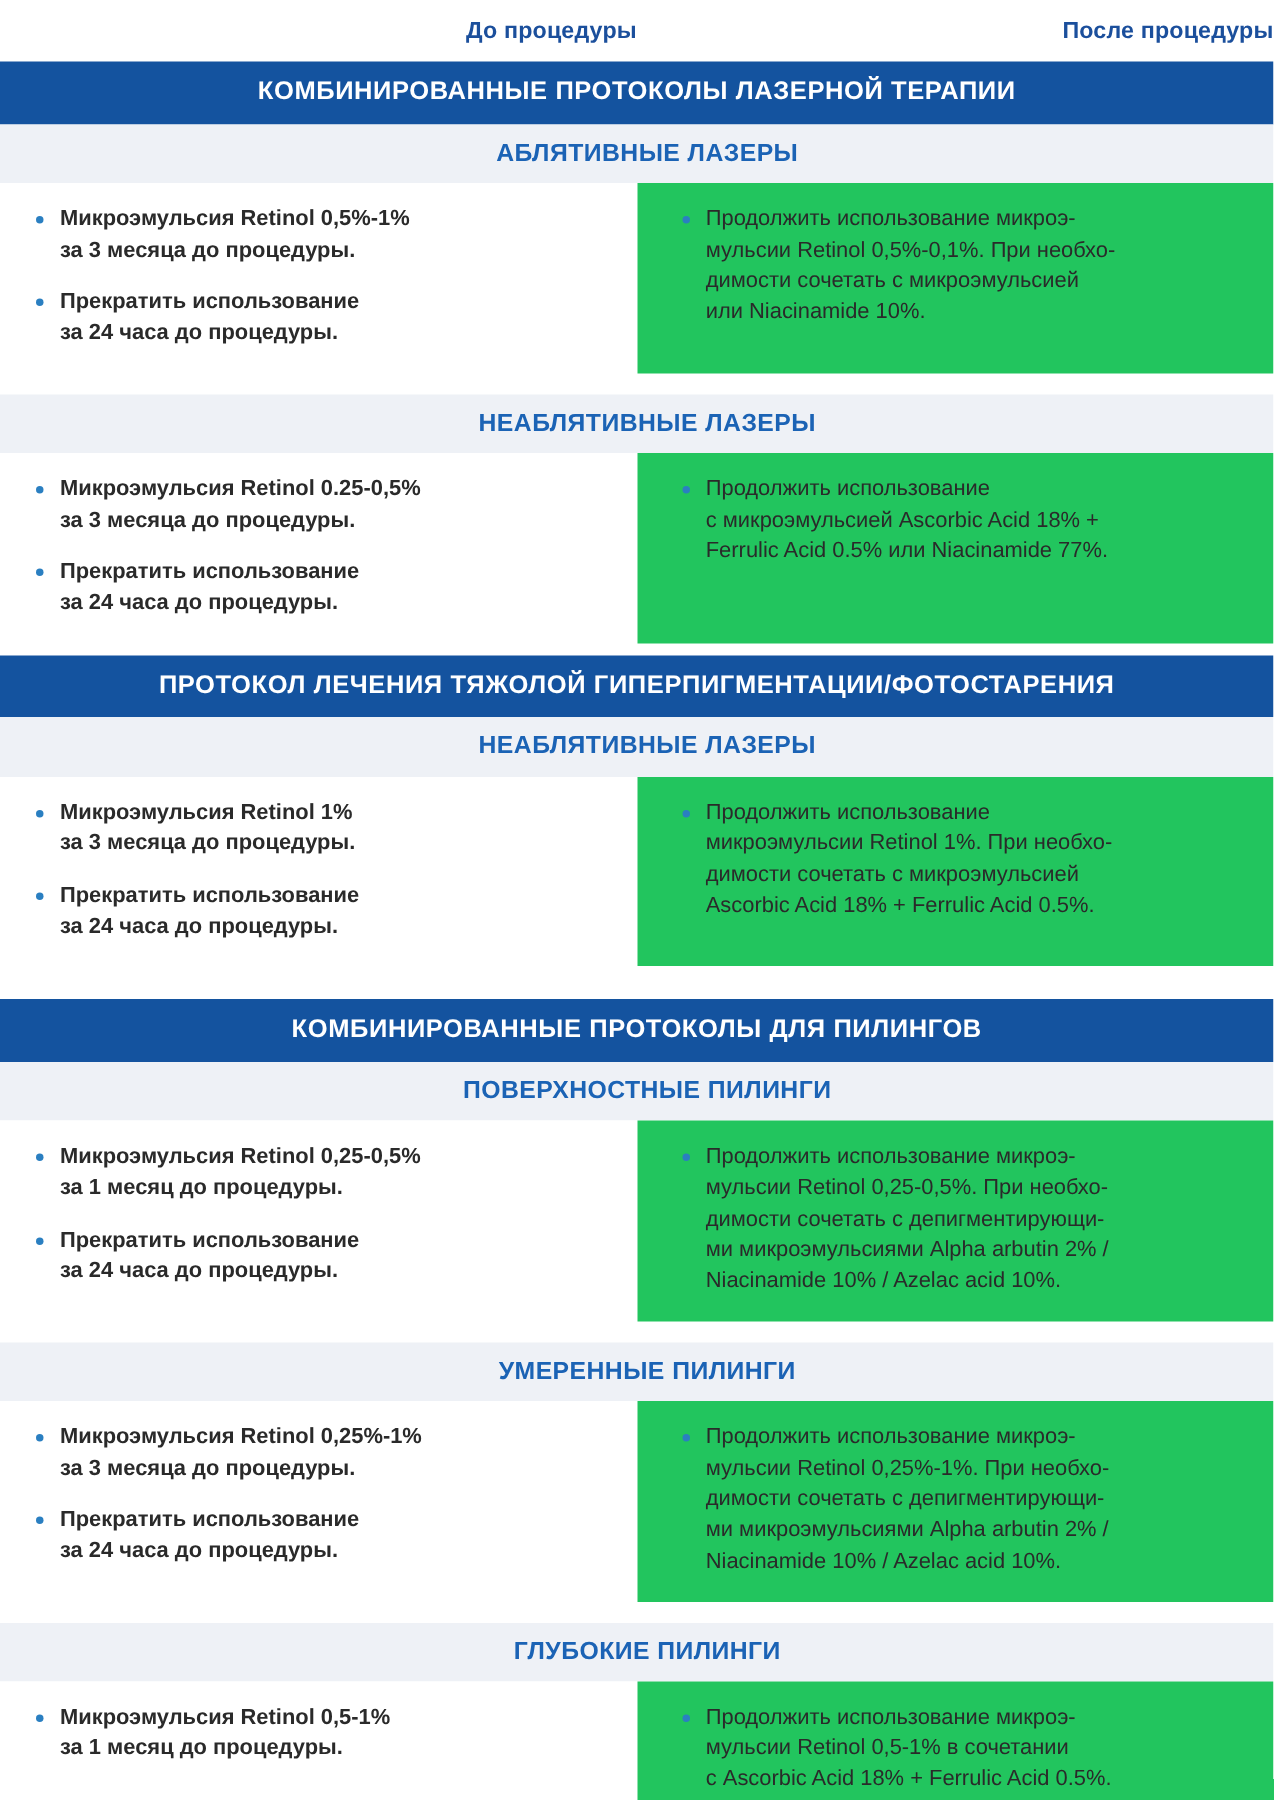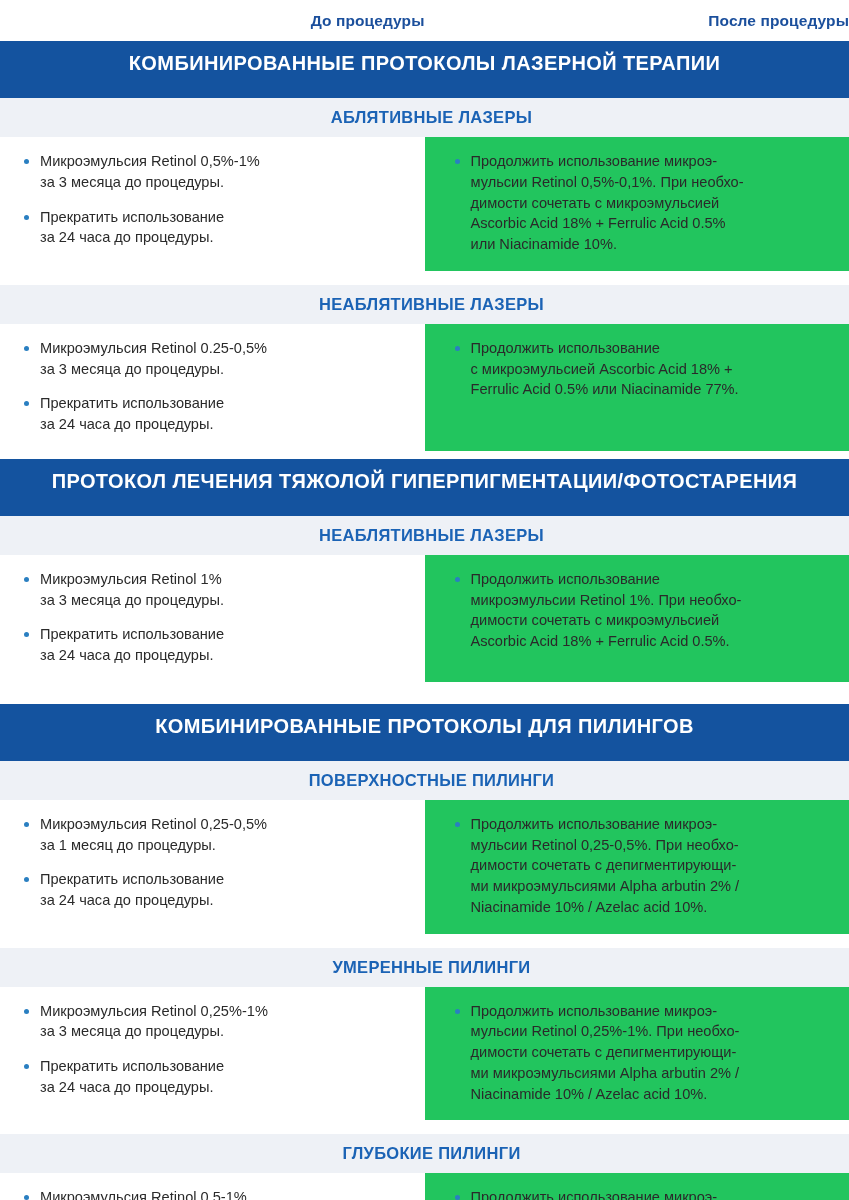--- a/index.html
+++ b/index.html
@@ -29,24 +29,24 @@
     color: #1b4f9c;
     font-size: 15.5px;
     font-weight: bold;
     letter-spacing: .1px;
   }
   
   .banner {
     background: #14539f;
     color: #ffffff;
     text-align: center;
-    font-size: 20px;
+    font-size: 17px;
     font-weight: bold;
     letter-spacing: .4px;
-    padding: 11px 12px 24px 12px;
+    padding: 11px 12px 12px 12px;
     line-height: 1.1;
   }
   
   .subhead {
     background: #eef1f6;
     color: #1b63b5;
     text-align: center;
     font-size: 16.5px;
     font-weight: bold;
     letter-spacing: .3px;
@@ -58,20 +58,21 @@
     display: flex;
     align-items: stretch;
   }
   .row .cell {
     flex: 0 0 50%;
     box-sizing: border-box;
     padding: 14px 18px 16px 22px;
   }
   .row .cell.left {
     background: #ffffff;
+    font-weight: bold;
   }
   .row .cell.right {
     background: #22c55e;
     padding-left: 28px;
     padding-right: 24px;
   }
   ul.bullets {
     list-style: none;
     margin: 0;
     padding: 0;
@@ -136,21 +137,20 @@
             <span class="nowrap-line">за 24 часа до процедуры.</span>
           </li>
       </ul>
     </div>
     <div class="cell right">
       <ul class="bullets">
         <li>
             <span class="nowrap-line">Продолжить использование микроэ-</span>
             <span class="nowrap-line">мульсии Retinol 0,5%-0,1%. При необхо-</span>
             <span class="nowrap-line">димости сочетать с микроэмульсией</span>
-            <span class="nowrap-line">Ascorbic Acid 18% + Ferrulic Acid 0.5%</span>
             <span class="nowrap-line">или Niacinamide 10%.</span>
           </li>
       </ul>
     </div>
   </div>
 
   <div class="spacer"></div>
 
   <div class="subhead">НЕАБЛЯТИВНЫЕ ЛАЗЕРЫ</div>
   <div class="row">

